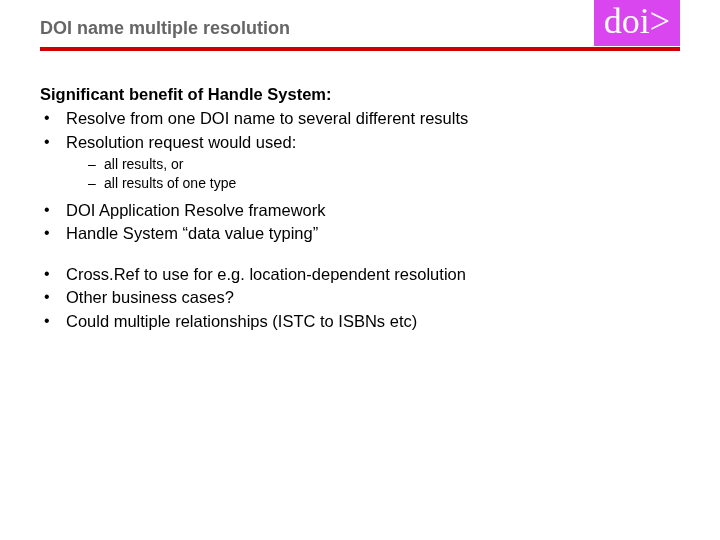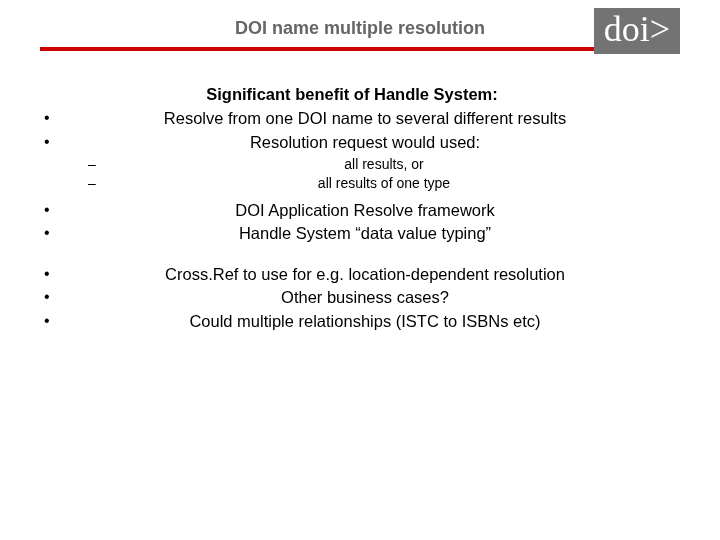--- a/index.html
+++ b/index.html
@@ -1,15 +1,15 @@
 <!DOCTYPE html>
 <html><head>
 <meta charset="utf-8">
 <style>
-  * { margin: 0; padding: 0; box-sizing: border-box; text-align: center; }
+  * { margin: 0; padding: 0; box-sizing: border-box; }
   body {
     width: 720px;
     height: 540px;
     background: #ffffff;
     font-family: Verdana, Geneva, sans-serif;
     color: #000;
     position: relative;
     overflow: hidden;
   }
   .header {
@@ -22,23 +22,23 @@
     color: #666666;
     padding-bottom: 8px;
   }
   .rule {
     height: 4px;
     background: #cc0000;
     width: 640px;
   }
   .logo {
     position: absolute;
-    top: 8px;
+    top: 0;
     right: 40px;
-    background: #737373;
+    background: #d946ef;
     color: #ffffff;
     font-family: "Times New Roman", Times, serif;
     font-size: 36px;
     padding: 2px 10px 4px 10px;
     line-height: 1.1;
   }
   .content {
     padding: 32px 56px 0 40px;
     font-size: 16.5px;
     line-height: 1.35;

